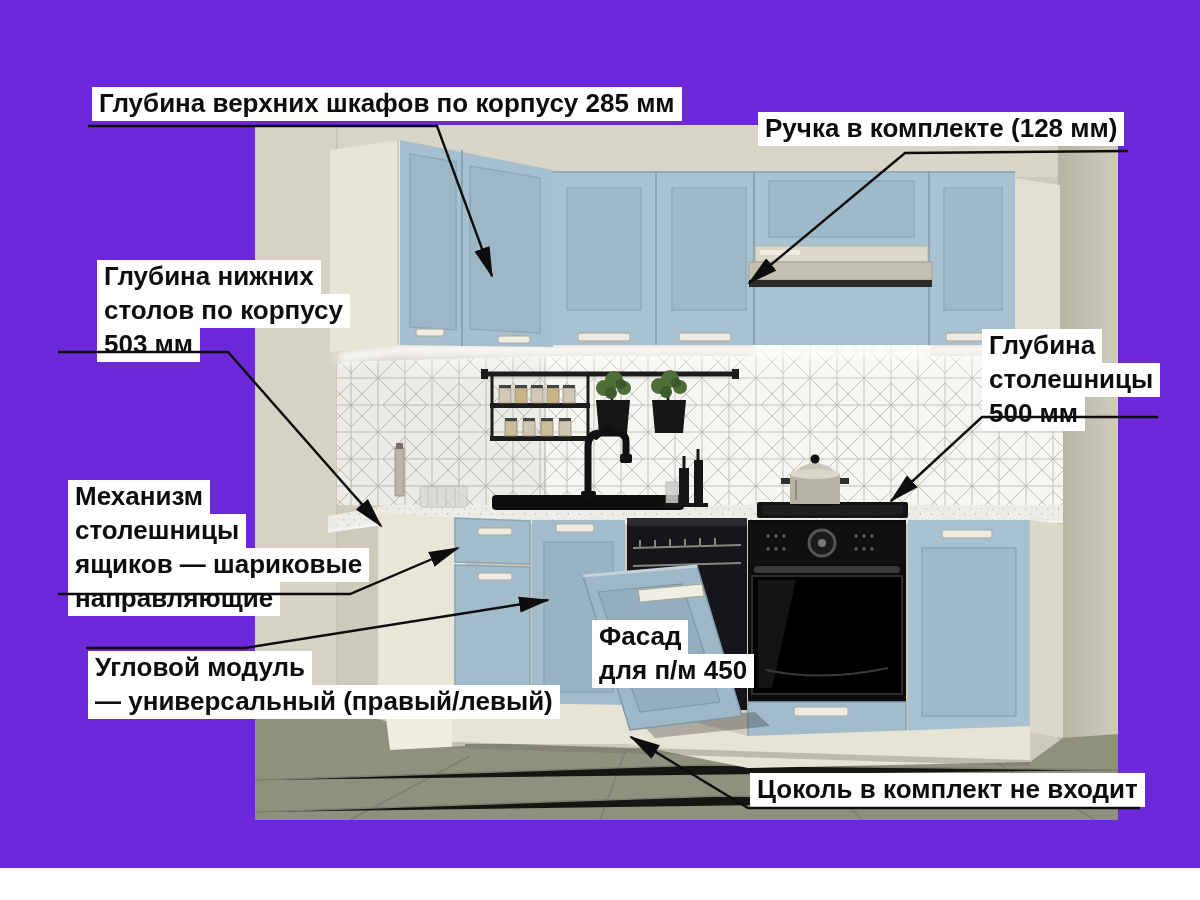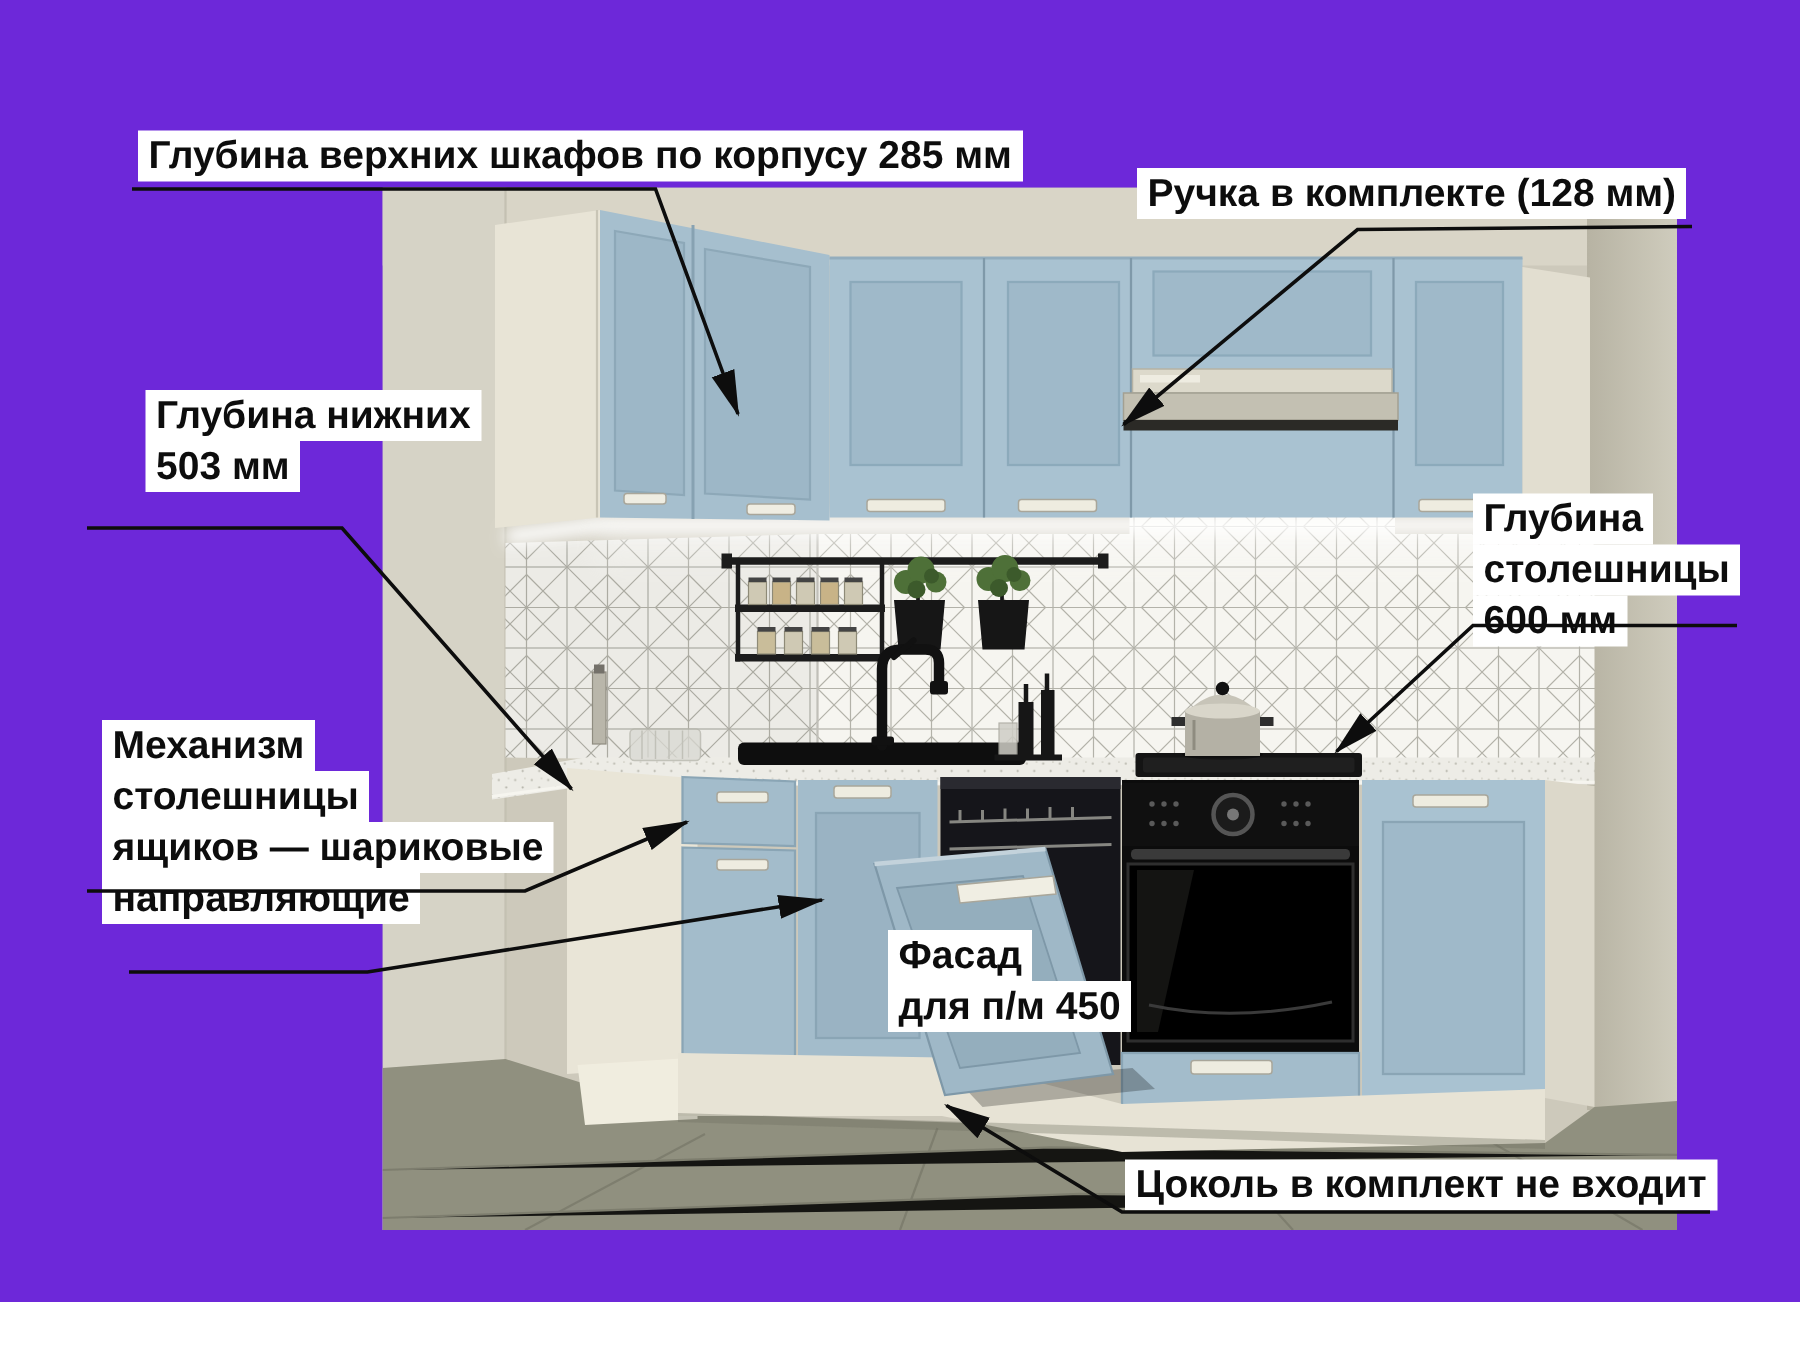--- a/index.html
+++ b/index.html
@@ -324,36 +324,41 @@
   <div class="label" style="left:92px;top:87px;">
     <div class="ln">Глубина верхних шкафов по корпусу 285 мм</div>
   </div>
 
   <div class="label" style="left:758px;top:112px;">
     <div class="ln">Ручка в комплекте (128 мм)</div>
   </div>
 
   <div class="label" style="left:50px;top:260px;margin-left:47px;">
     <div class="ln">Глубина нижних</div>
+    <div class="ln">столов по корпусу</div>
     <div class="ln">503 мм</div>
   </div>
 
   <div class="label" style="left:982px;top:329px;">
     <div class="ln">Глубина</div>
     <div class="ln">столешницы</div>
-    <div class="ln">600 мм</div>
+    <div class="ln">500 мм</div>
   </div>
 
   <div class="label" style="left:68px;top:480px;">
     <div class="ln">Механизм</div>
     <div class="ln">столешницы</div>
     <div class="ln">ящиков — шариковые</div>
     <div class="ln">направляющие</div>
   </div>
 
+  <div class="label" style="left:88px;top:651px;">
+    <div class="ln">Угловой модуль</div>
+    <div class="ln">— универсальный (правый/левый)</div>
+  </div>
 
 
   <div class="label" style="left:592px;top:620px;">
     <div class="ln">Фасад</div>
     <div class="ln">для п/м 450</div>
   </div>
 
   <div class="label" style="left:750px;top:773px;">
     <div class="ln">Цоколь в комплект не входит</div>
   </div>

